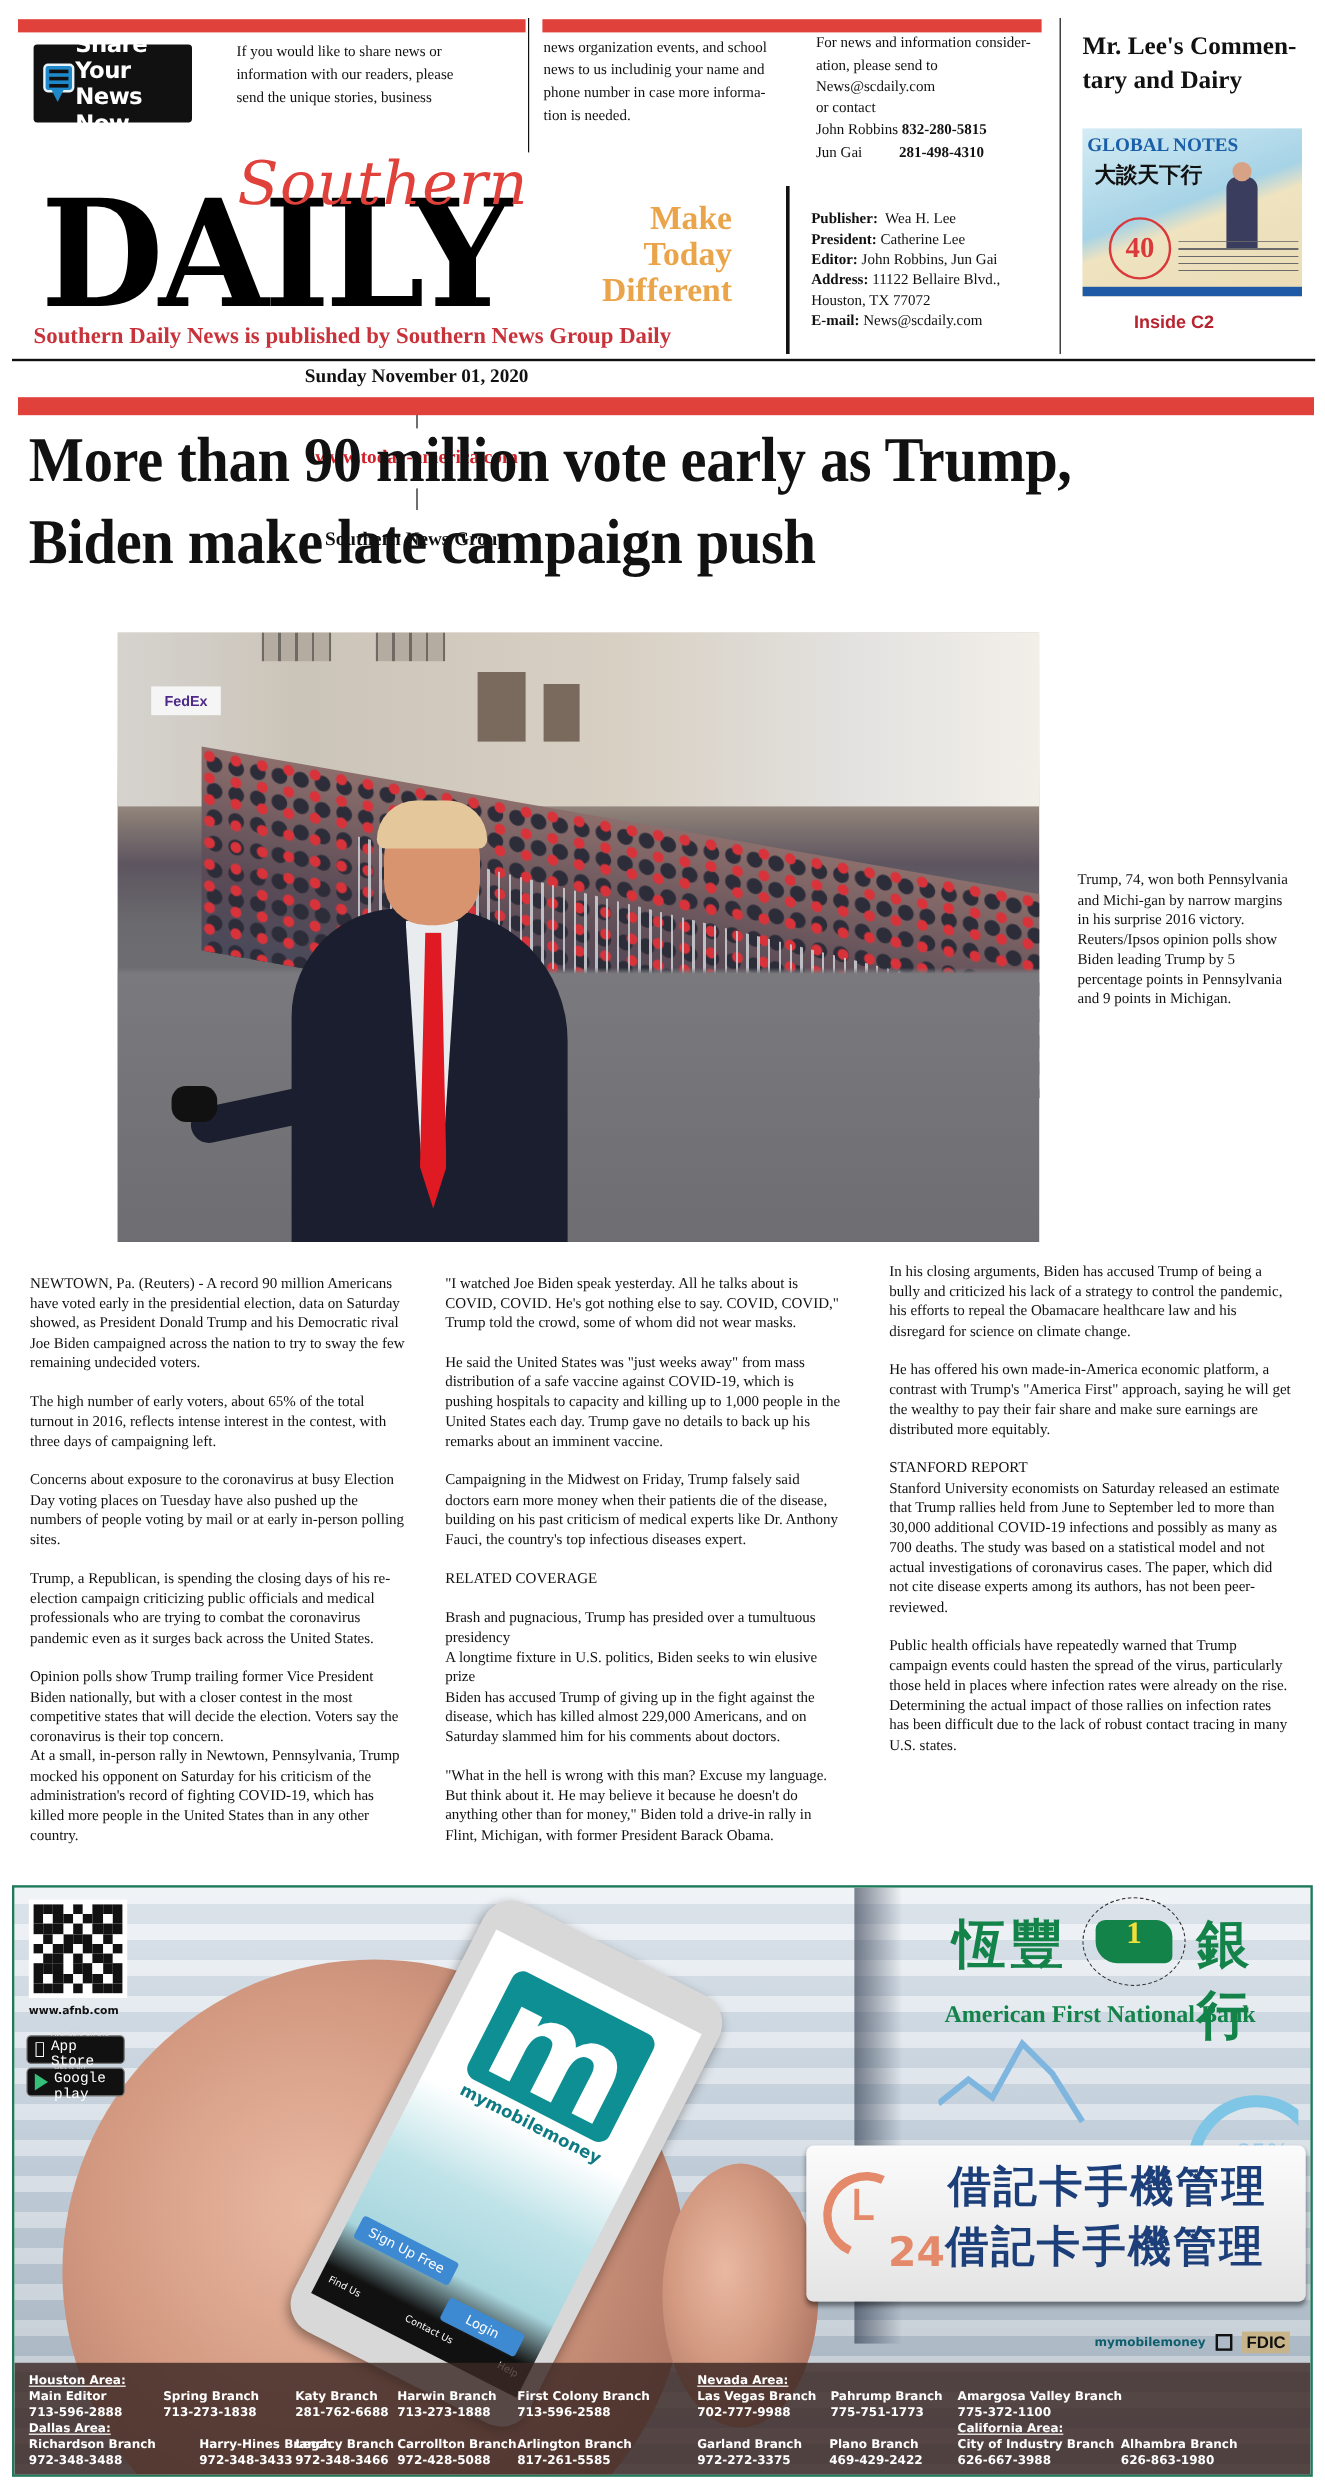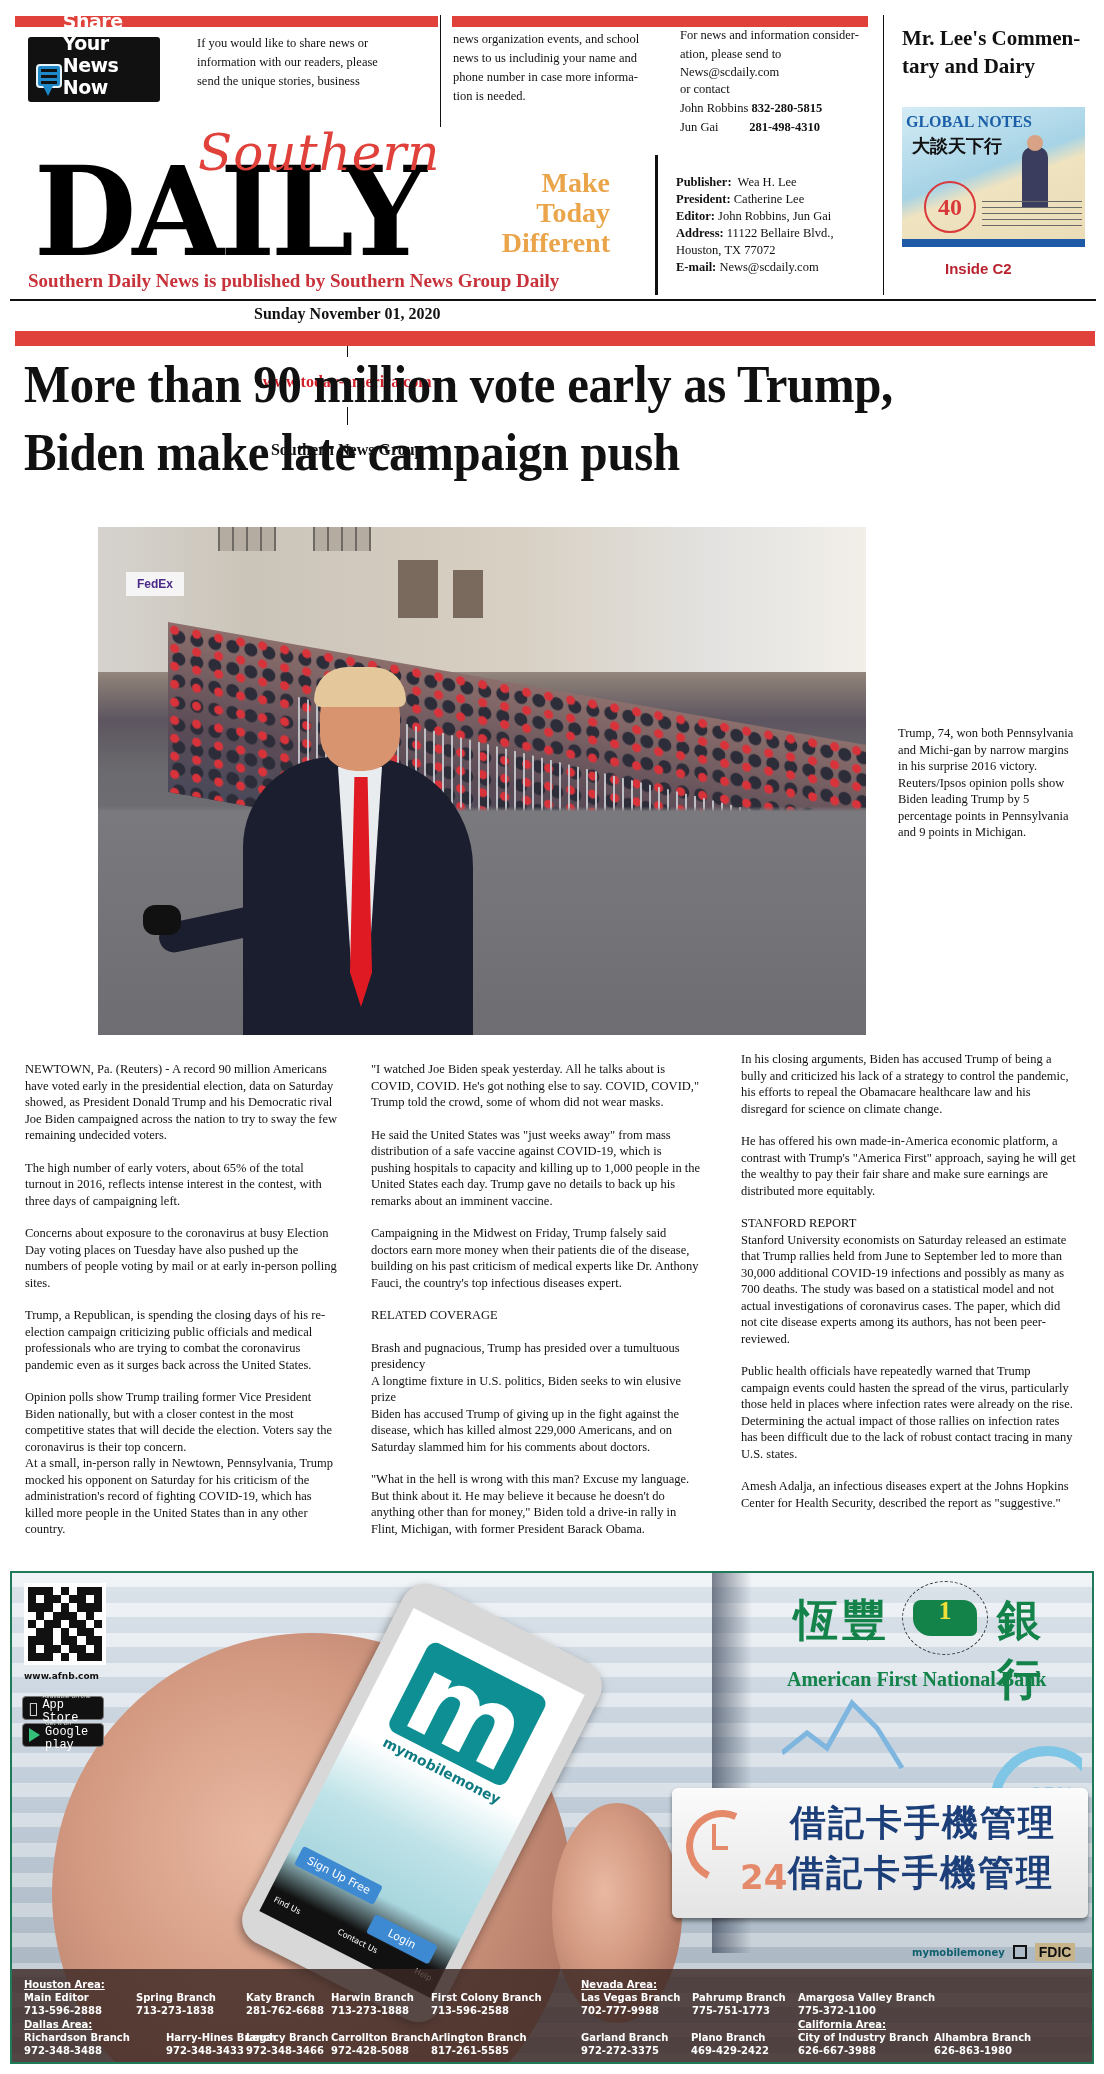--- a/index.html
+++ b/index.html
@@ -2,21 +2,21 @@
 <html><head>
 <meta charset="utf-8">
 <style>
   html, body { margin: 0; padding: 0; background: #ffffff; }
   body { width: 1104px; height: 2074px; position: relative; overflow: hidden; font-family: "Liberation Serif", serif; color: #111; }
   .abs { position: absolute; }
   .redbar { background: #e0413a; height: 11px; }
   .vline { background: #111; width: 2px; }
   .hline { background: #111; height: 3px; }
   .small { font-size: 12.5px; line-height: 19px; font-family: "Liberation Serif", serif; }
-  .share-badge { background: #111; border-radius: 3px; display: flex; align-items: flex-end; gap: 6px; padding: 4px 8px; box-sizing: border-box; }
+  .share-badge { background: #111; border-radius: 3px; display: flex; align-items: center; gap: 6px; padding: 4px 8px; box-sizing: border-box; }
   .share-badge .txt { color: #fff; font-family: "DejaVu Sans", sans-serif; font-weight: bold; font-size: 19px; line-height: 22px; letter-spacing: -0.5px; }
   .bubble { width: 26px; height: 34px; position: relative; }
   .bubble .b { position: absolute; left: 0; top: 0; width: 26px; height: 24px; background: #1e88c8; border: 2px solid #e8f4fb; border-radius: 4px; box-sizing: border-box; }
   .bubble .b i { display: block; height: 3px; background: #111; margin: 3px 3px 0 3px; }
   .bubble .tail { position: absolute; left: 7px; top: 22px; width: 0; height: 0; border-left: 5px solid transparent; border-right: 5px solid transparent; border-top: 10px solid #1e88c8; }
   .masthead-daily { font-family: "DejaVu Serif", serif; font-weight: 900; font-size: 118px; letter-spacing: -4px; line-height: 1; transform: scaleY(1.05); transform-origin: left top; color: #000; }
   .masthead-southern { font-family: "DejaVu Serif", serif; font-style: italic; color: #e0413a; font-size: 50px; line-height: 1; letter-spacing: 1px; }
   .slogan { color: #eaa44a; font-family: "Liberation Serif", serif; font-weight: bold; font-size: 28px; line-height: 30px; text-align: right; }
   .tagline { color: #c8323a; font-family: "Liberation Serif", serif; font-size: 19px; }
   .staff { font-size: 12.5px; line-height: 17px; }
@@ -180,21 +180,20 @@
   <p class="tight">A longtime fixture in U.S. politics, Biden seeks to win elusive prize</p>
   <p>Biden has accused Trump of giving up in the fight against the disease, which has killed almost 229,000 Americans, and on Saturday slammed him for his comments about doctors.</p>
   <p>"What in the hell is wrong with this man? Excuse my language. But think about it. He may believe it because he doesn't do anything other than for money," Biden told a drive-in rally in Flint, Michigan, with former President Barack Obama.</p>
 </div>
 <div class="abs col" style="left:741px; top:1051px; width:335px;">
   <p>In his closing arguments, Biden has accused Trump of being a bully and criticized his lack of a strategy to control the pandemic, his efforts to repeal the Obamacare healthcare law and his disregard for science on climate change.</p>
   <p>He has offered his own made-in-America economic platform, a contrast with Trump's "America First" approach, saying he will get the wealthy to pay their fair share and make sure earnings are distributed more equitably.</p>
   <p class="tight">STANFORD REPORT</p>
   <p>Stanford University economists on Saturday released an estimate that Trump rallies held from June to September led to more than 30,000 additional COVID-19 infections and possibly as many as 700 deaths. The study was based on a statistical model and not actual investigations of coronavirus cases. The paper, which did not cite disease experts among its authors, has not been peer-reviewed.</p>
   <p>Public health officials have repeatedly warned that Trump campaign events could hasten the spread of the virus, particularly those held in places where infection rates were already on the rise. Determining the actual impact of those rallies on infection rates has been difficult due to the lack of robust contact tracing in many U.S. states.</p>
-  <p>Amesh Adalja, an infectious diseases expert at the Johns Hopkins Center for Health Security, described the report as "suggestive."</p>
 </div>
 
 <div class="abs ad" style="left:10px; top:1571px; width:1084px; height:493px;">
 
   <div style="position:absolute; left:0; top:0; width:100%; height:100%; background: repeating-linear-gradient(180deg, rgba(255,255,255,0.35) 0 14px, rgba(180,195,210,0.25) 14px 30px);"></div>
   <div style="position:absolute; left:700px; top:0; width:40px; height:380px; background: linear-gradient(90deg, rgba(40,50,70,0.6), rgba(40,50,70,0));"></div>
 
   <div class="hand" style="position:absolute; left:40px; top:60px; width:520px; height:520px;"></div>
   <div class="hand" style="position:absolute; left:540px; top:230px; width:130px; height:220px;"></div>
 

